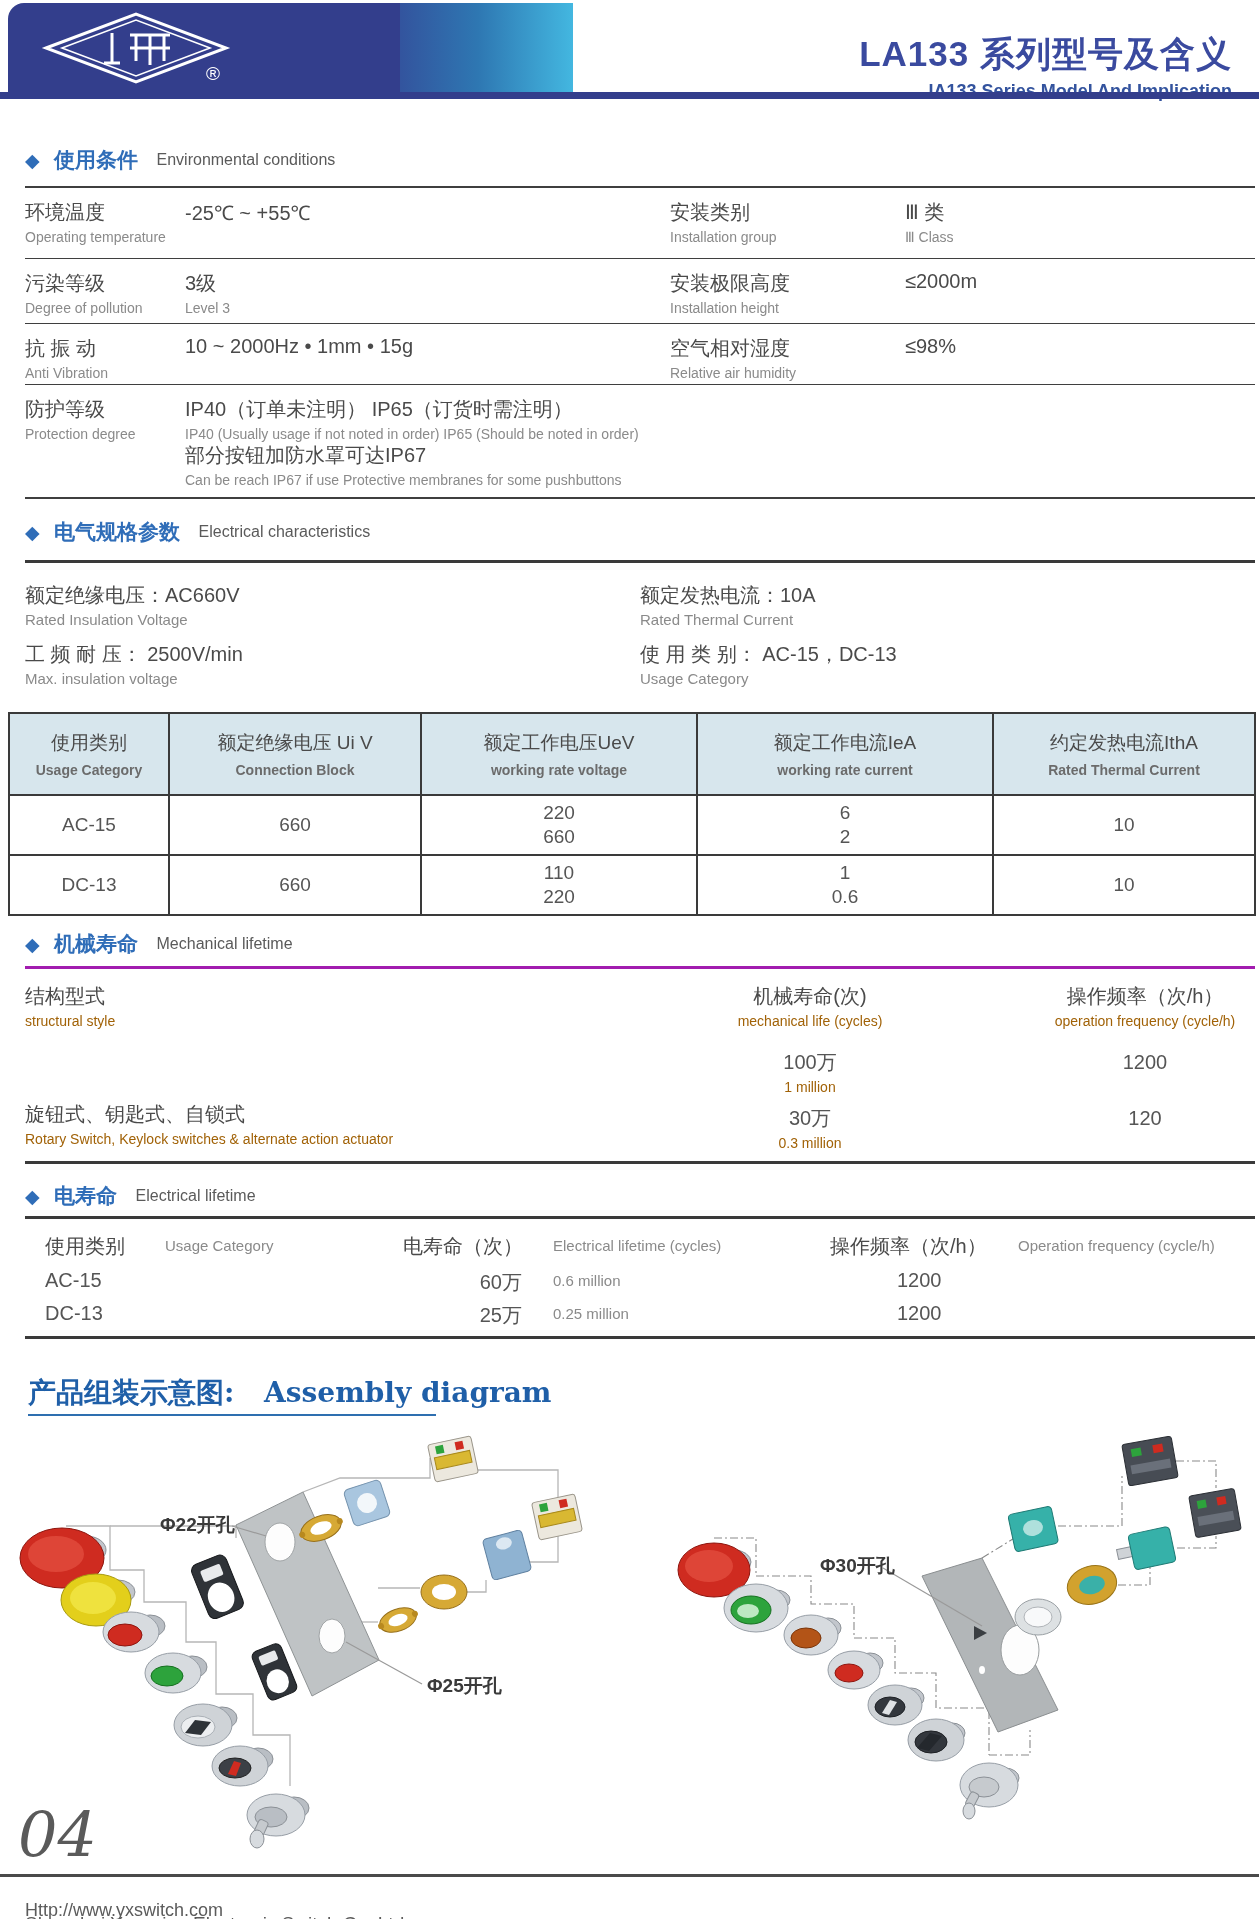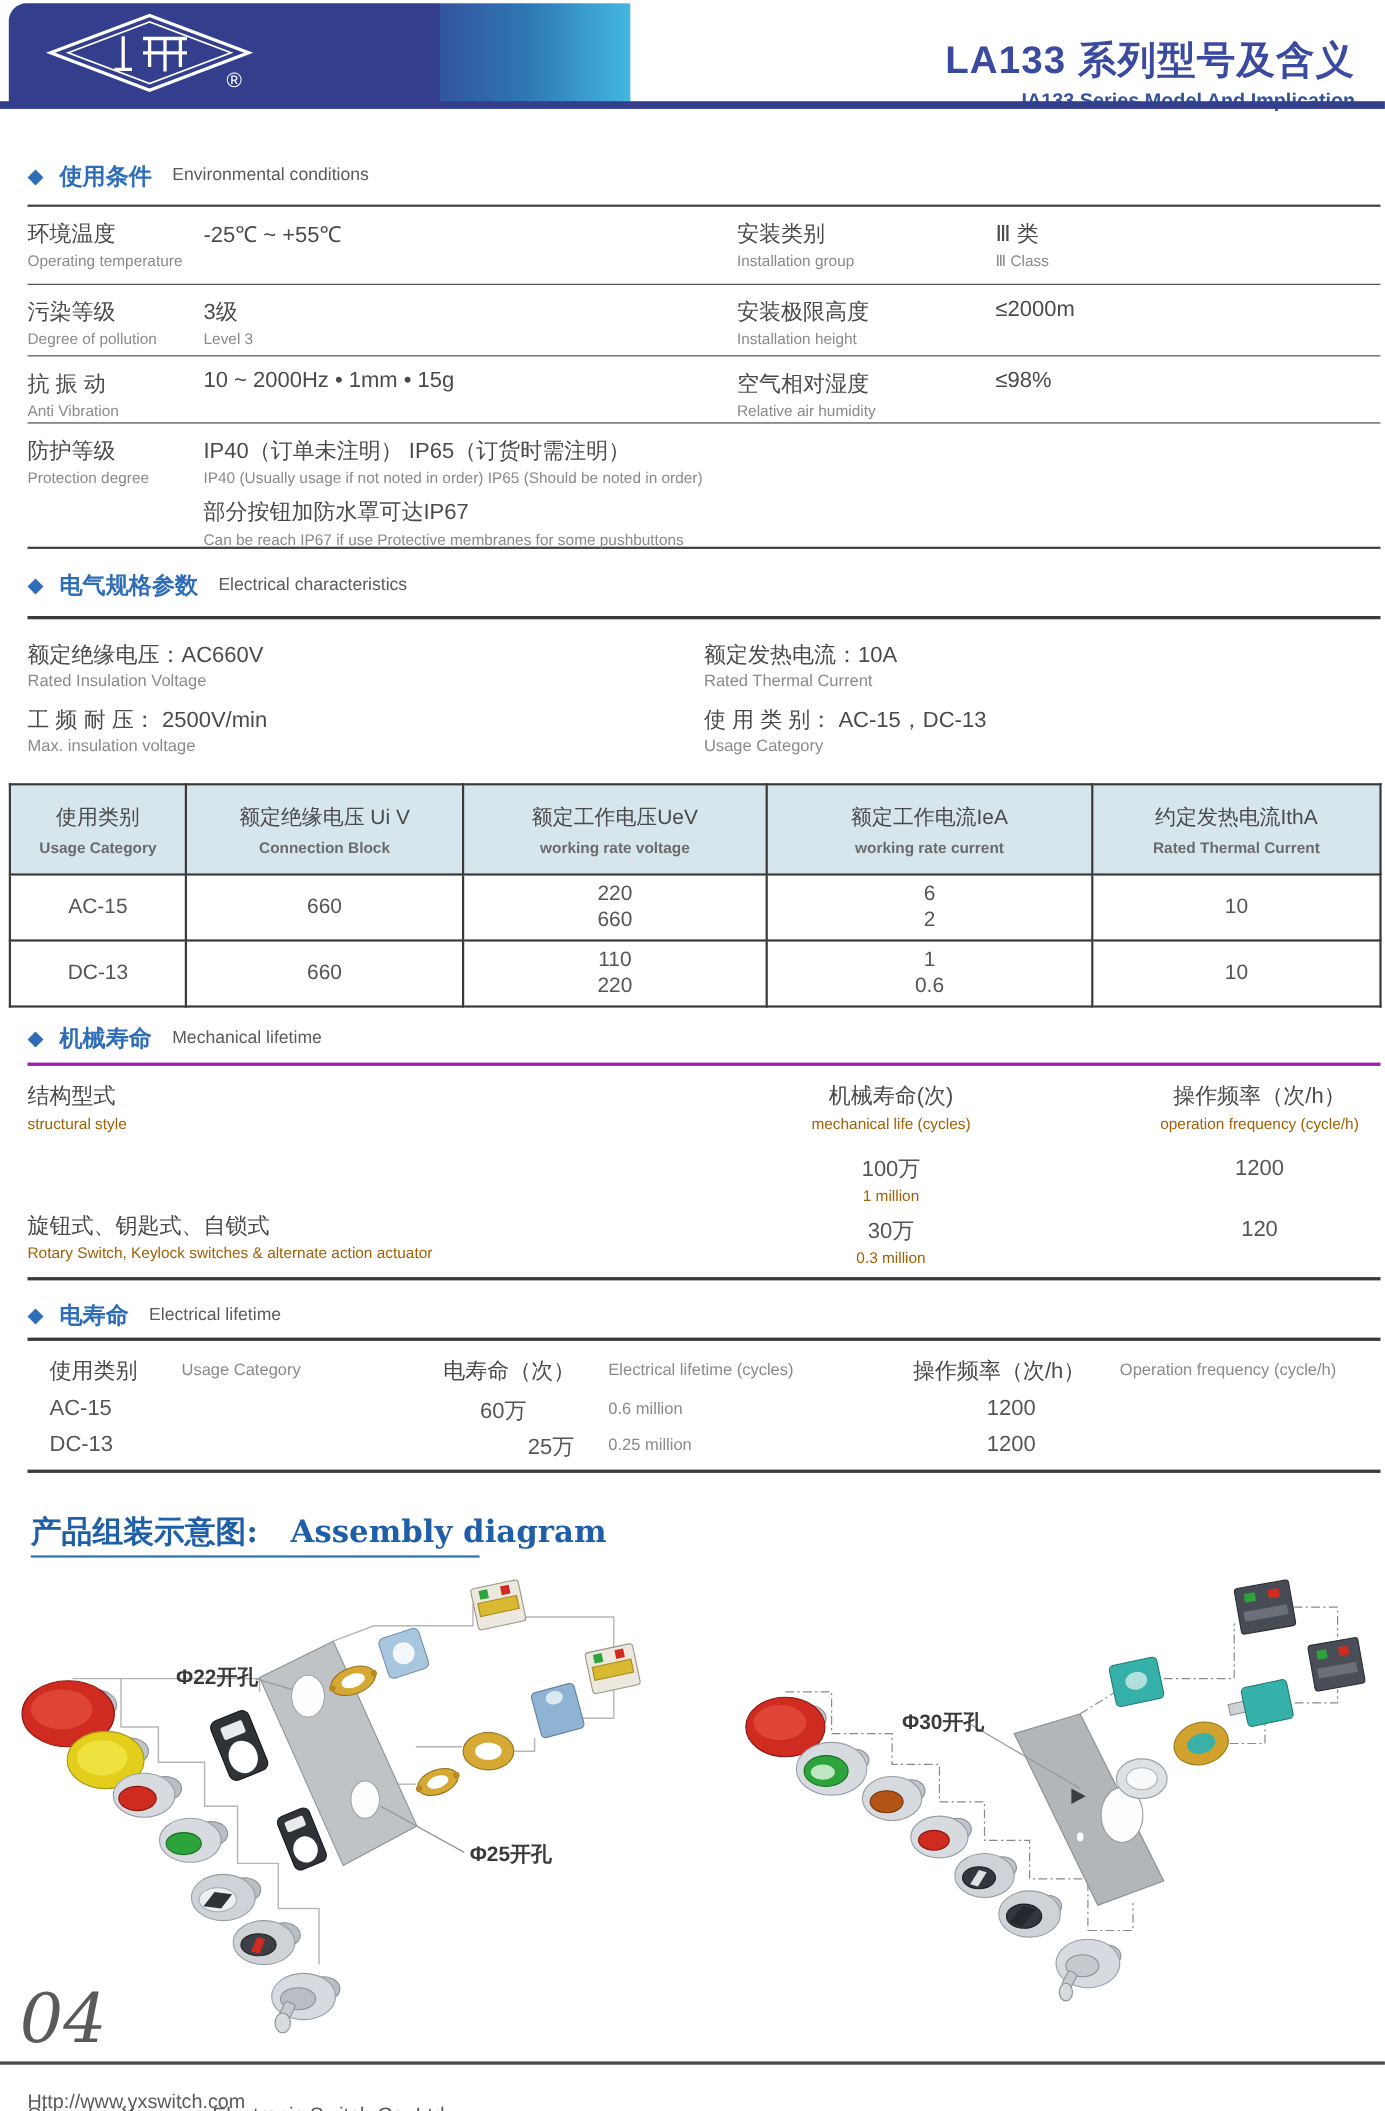--- a/index.html
+++ b/index.html
@@ -156,21 +156,21 @@
       <div class="rval">≤98%</div>
     </div>
     <div class="env-row last" style="height:112px">
       <div class="lbl">
         <div class="lbl-cn">防护等级</div>
         <div class="lbl-en">Protection degree</div>
       </div>
       <div class="val">
         <div>IP40（订单未注明）   IP65（订货时需注明）</div>
         <div class="val-sub">IP40 (Usually usage if not noted in order)    IP65 (Should be noted in order)</div>
-        <div style="margin-top:10px">部分按钮加防水罩可达IP67</div>
+        <div style="">部分按钮加防水罩可达IP67</div>
         <div class="val-sub">Can be reach IP67 if use Protective membranes for some pushbuttons</div>
       </div>
     </div>
   </div>
 
   <div class="sec-head" style="top:518px">
     <span class="bullet">◆</span>
     <span class="cn">电气规格参数</span>
     <span class="en">Electrical characteristics</span>
   </div>
@@ -302,21 +302,21 @@
   </div>
   <div class="elife">
     <span class="e-cn" style="left:20px;top:14px">使用类别</span>
     <span class="e-en" style="left:140px;top:18px">Usage Category</span>
     <span class="e-cn" style="left:378px;top:14px">电寿命（次）</span>
     <span class="e-en" style="left:528px;top:18px">Electrical lifetime (cycles)</span>
     <span class="e-cn" style="left:805px;top:14px">操作频率（次/h）</span>
     <span class="e-en" style="left:993px;top:18px">Operation frequency (cycle/h)</span>
 
     <span class="e-val" style="left:20px;top:50px">AC-15</span>
-    <span class="e-val" style="left:390px;top:50px;width:85px;text-align:center">60万</span>
+    <span class="e-val" style="left:412px;top:50px;width:85px;text-align:right">60万</span>
     <span class="e-en" style="left:528px;top:53px">0.6 million</span>
     <span class="e-val" style="left:872px;top:50px">1200</span>
 
     <span class="e-val" style="left:20px;top:83px">DC-13</span>
     <span class="e-val" style="left:412px;top:83px;width:85px;text-align:right">25万</span>
     <span class="e-en" style="left:528px;top:86px">0.25 million</span>
     <span class="e-val" style="left:872px;top:83px">1200</span>
   </div>
 
   <div class="asm-head">

